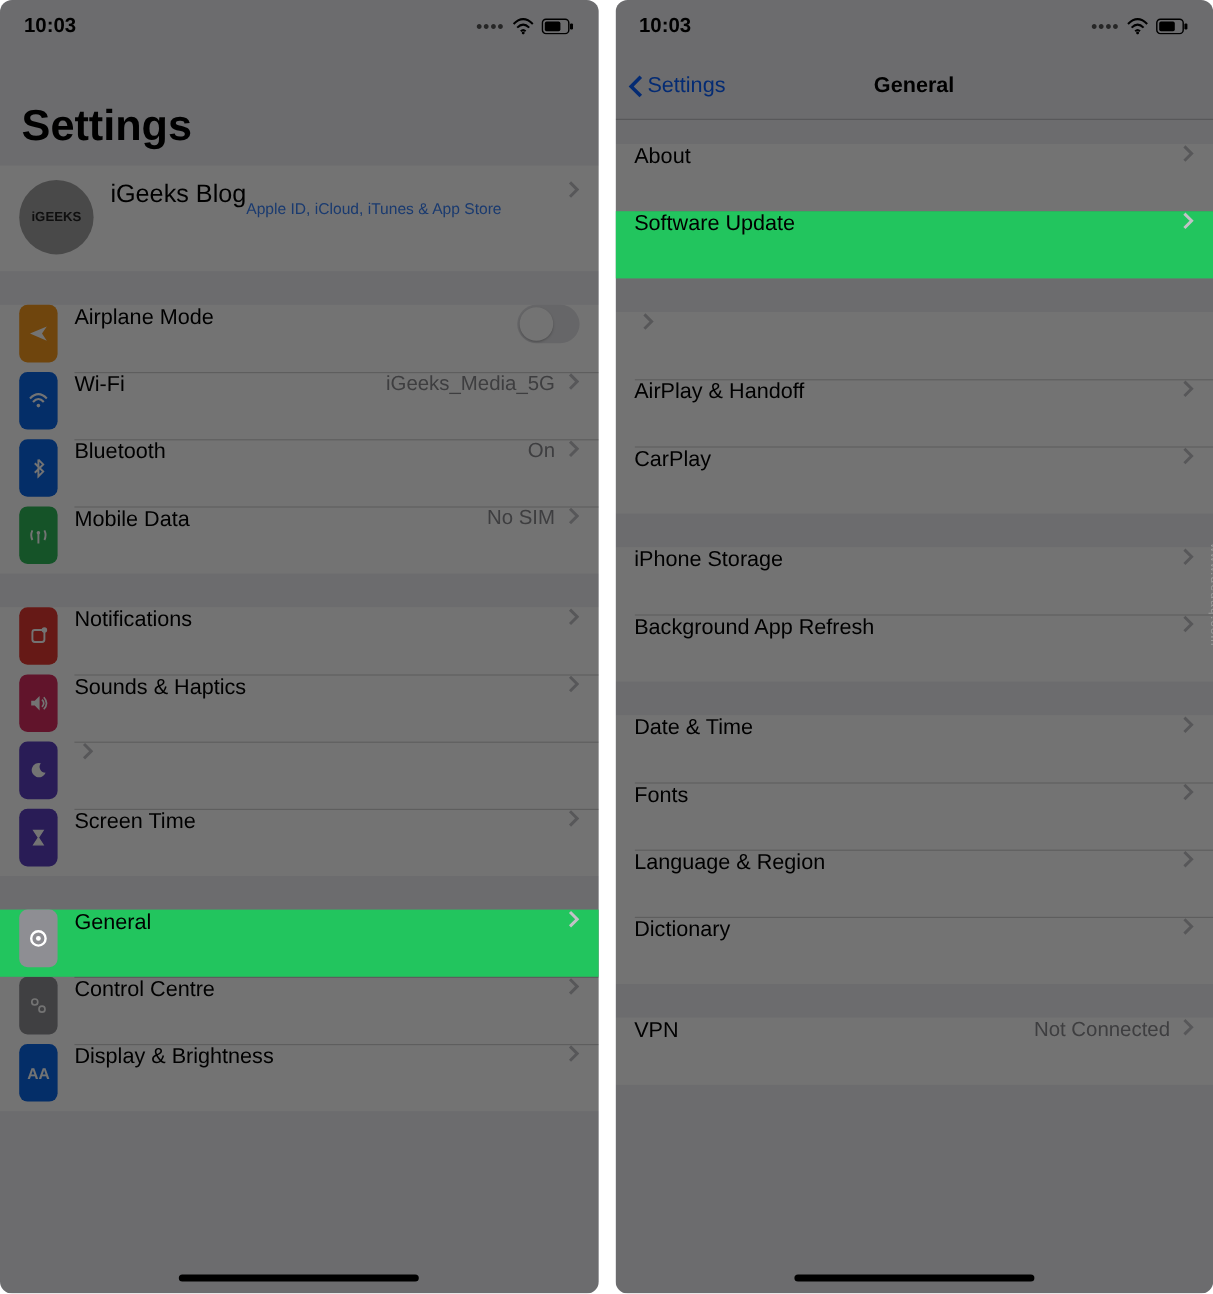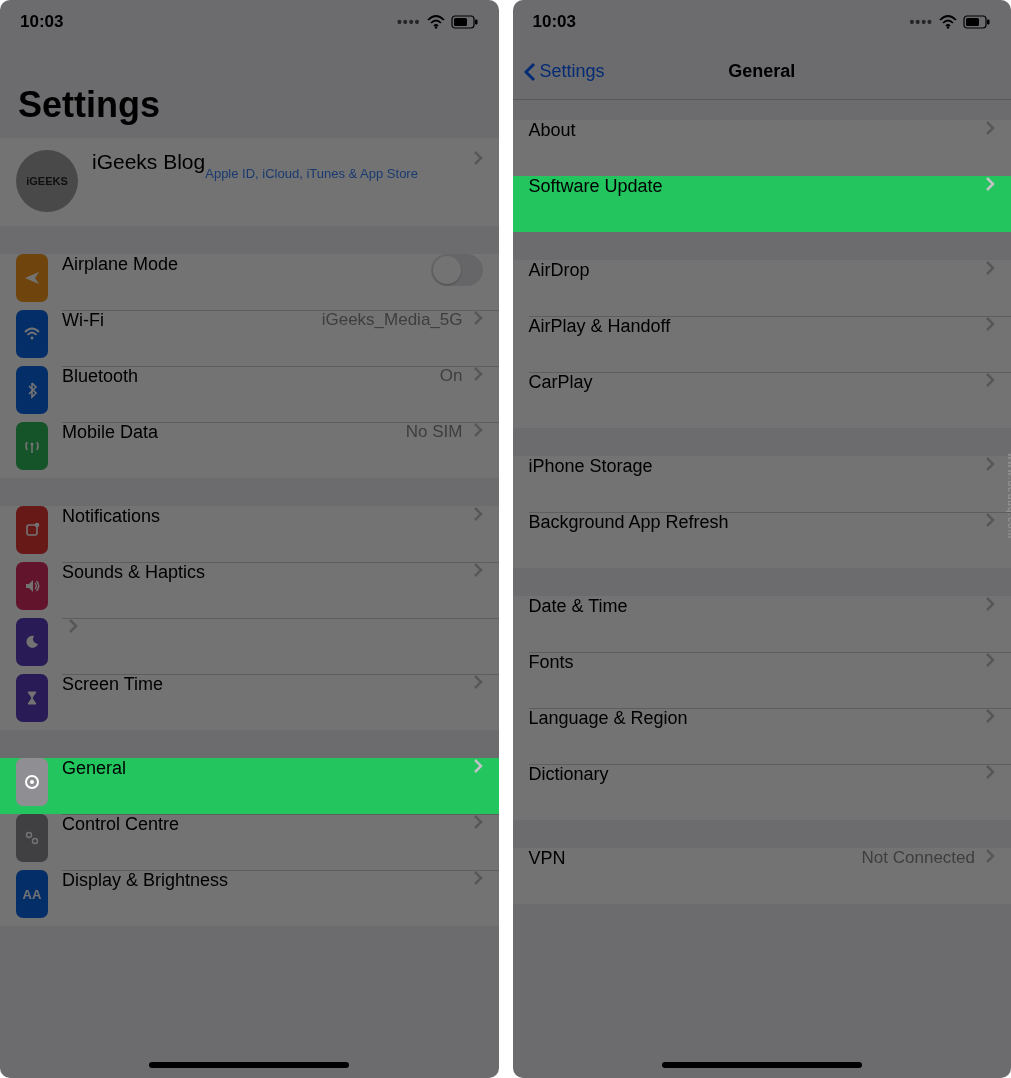--- a/index.html
+++ b/index.html
@@ -252,21 +252,20 @@
         </div>
         <div class="row noicon last hilite">
           <span class="label">Software Update</span>
           <svg class="chev chevron" viewBox="0 0 10 16">
             <polyline points="2,2 8,8 2,14"></polyline>
           </svg>
         </div>
       </div>
       <div class="group">
         <div class="row noicon">
-          <span class="label">AirDrop</span>
           <svg class="chev chevron" viewBox="0 0 10 16">
             <polyline points="2,2 8,8 2,14"></polyline>
           </svg>
         </div>
         <div class="row noicon">
           <span class="label">AirPlay &amp; Handoff</span>
           <svg class="chev chevron" viewBox="0 0 10 16">
             <polyline points="2,2 8,8 2,14"></polyline>
           </svg>
         </div>

